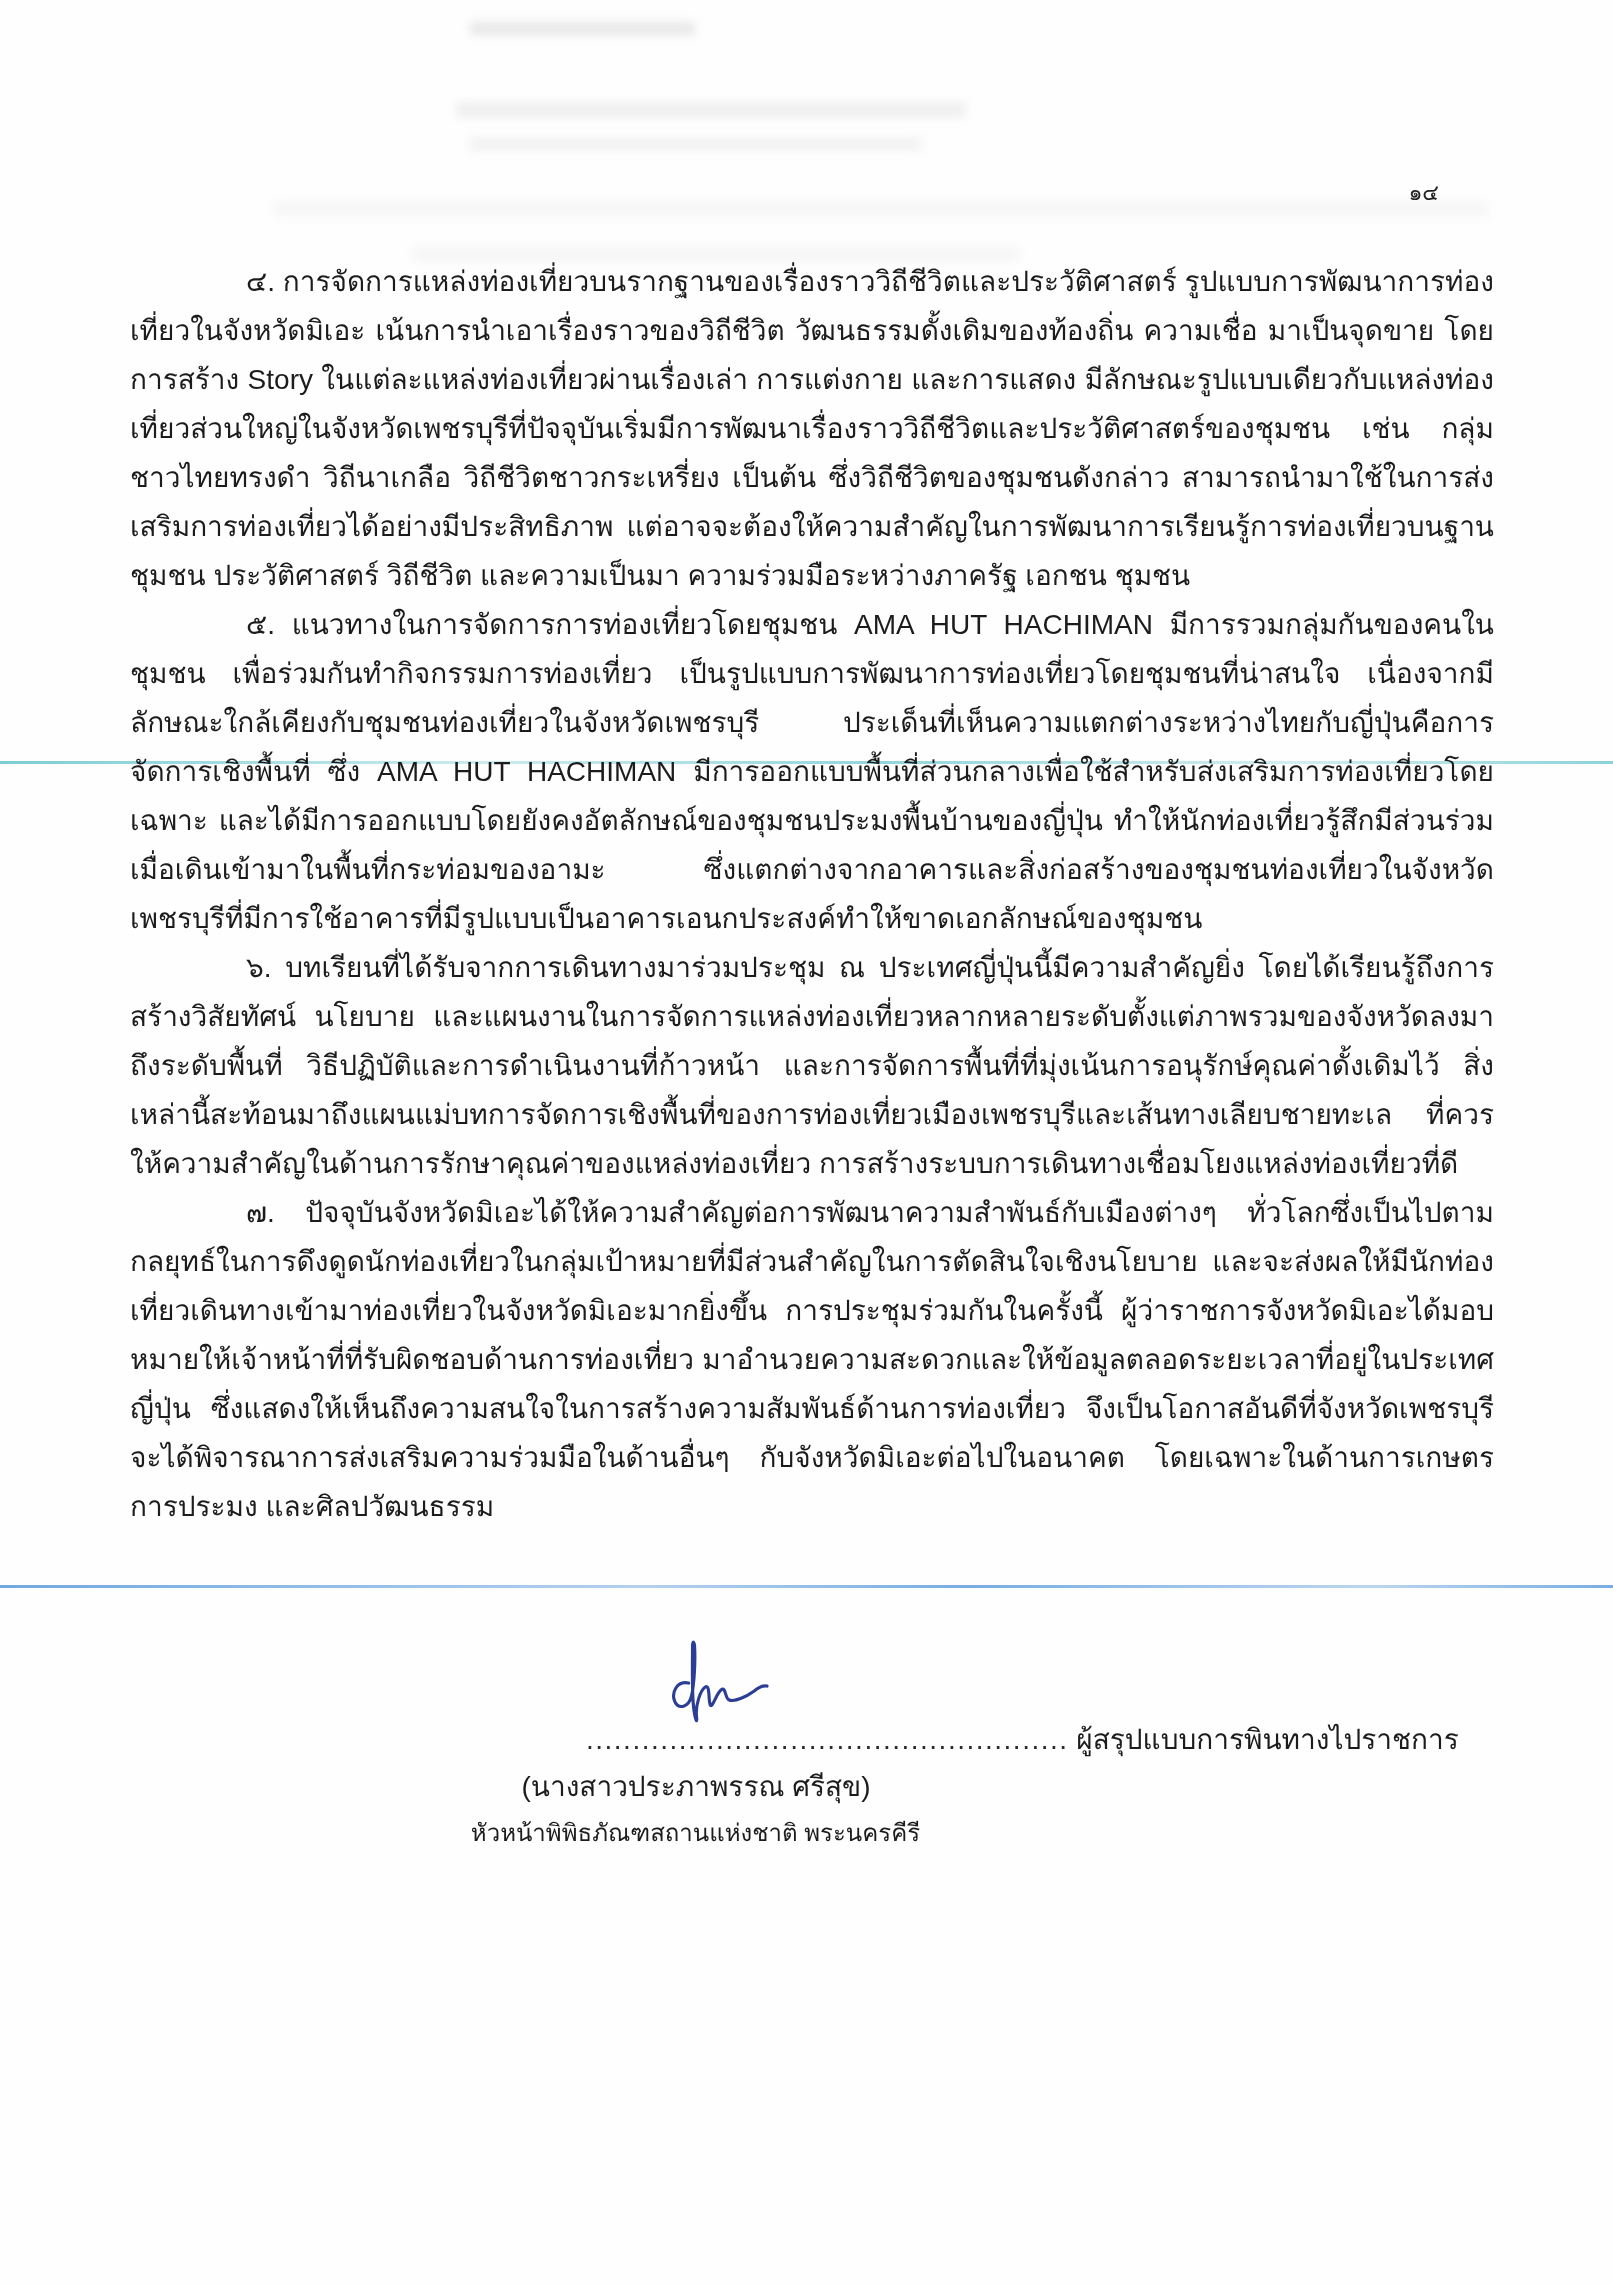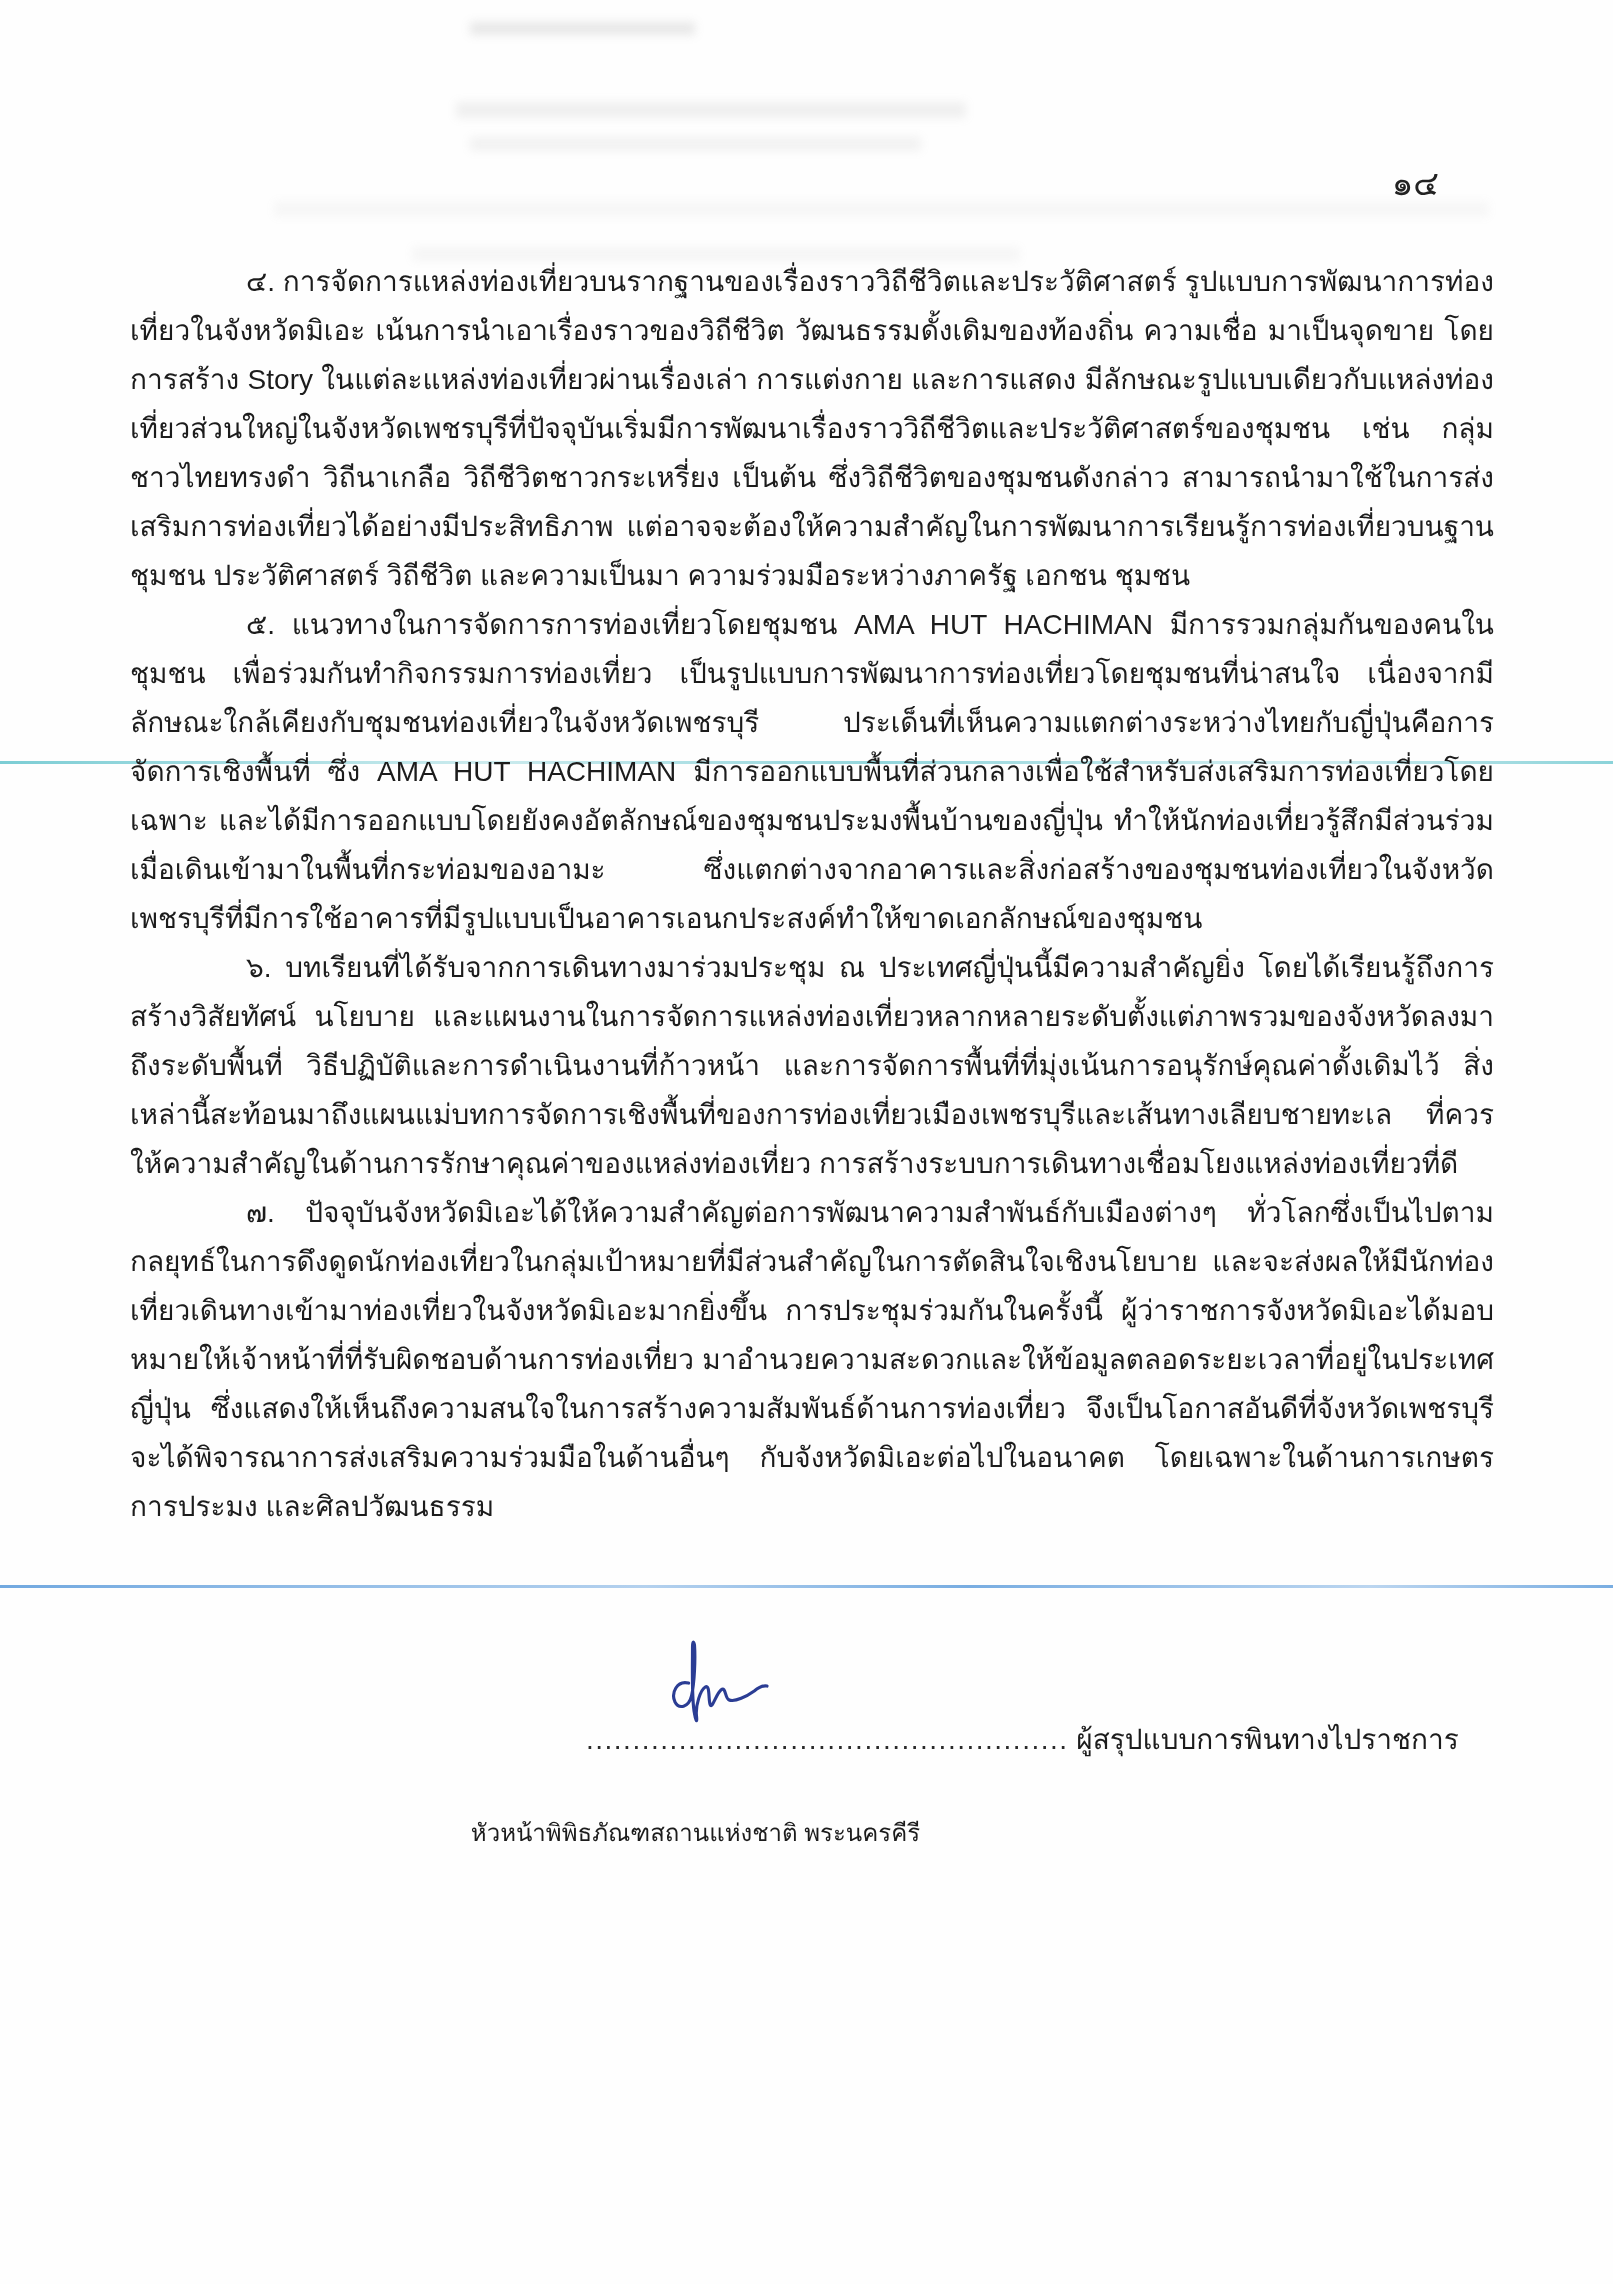--- a/index.html
+++ b/index.html
@@ -12,23 +12,23 @@
     width: 1613px;
     height: 2285px;
     margin: 0 auto;
     background: #fefefe;
     overflow: hidden;
     font-family: "Liberation Sans", sans-serif;
     color: #1c1c1c;
   }
   .page-number {
     position: absolute;
-    top: 156px;
+    top: 175px;
     right: 174px;
-    font-size: 34px;
+    font-size: 22px;
     color: #222;
   }
   .body-text {
     position: absolute;
     top: 257px;
     left: 130px;
     width: 1364px;
     font-size: 28px;
     line-height: 49px;
     text-align: justify;
@@ -134,17 +134,18 @@
 
   <svg class="signature-ink" viewBox="0 0 120 100" fill="none" xmlns="http://www.w3.org/2000/svg">
     <path d="M30 45 C 18 42, 12 55, 16 64 C 20 72, 30 70, 33 58 C 36 45, 37 20, 36 6 C 35 2, 34 2, 34 8 C 34 30, 33 62, 36 76 C 37 82, 39 88, 38 78 C 37 68, 42 52, 47 49 C 52 46, 50 62, 52 67 C 54 72, 58 56, 63 52 C 68 48, 67 60, 71 62 C 77 65, 90 58, 97 53 C 102 49, 106 47, 110 48" stroke="#2b3d94" stroke-width="3.2" stroke-linecap="round" stroke-linejoin="round"></path>
   </svg>
 
   <div class="signature-line-row">
     <span class="signature-dots">....................................................</span>
     <span>ผู้สรุปแบบการพินทางไปราชการ</span>
   </div>
 
+  <div class="signer-name">(นางสาวประภาพรรณ ศรีสุข)</div>
 
   <div class="signer-title">หัวหน้าพิพิธภัณฑสถานแห่งชาติ พระนครคีรี</div>
 
 </div>
 
 
 </body></html>

